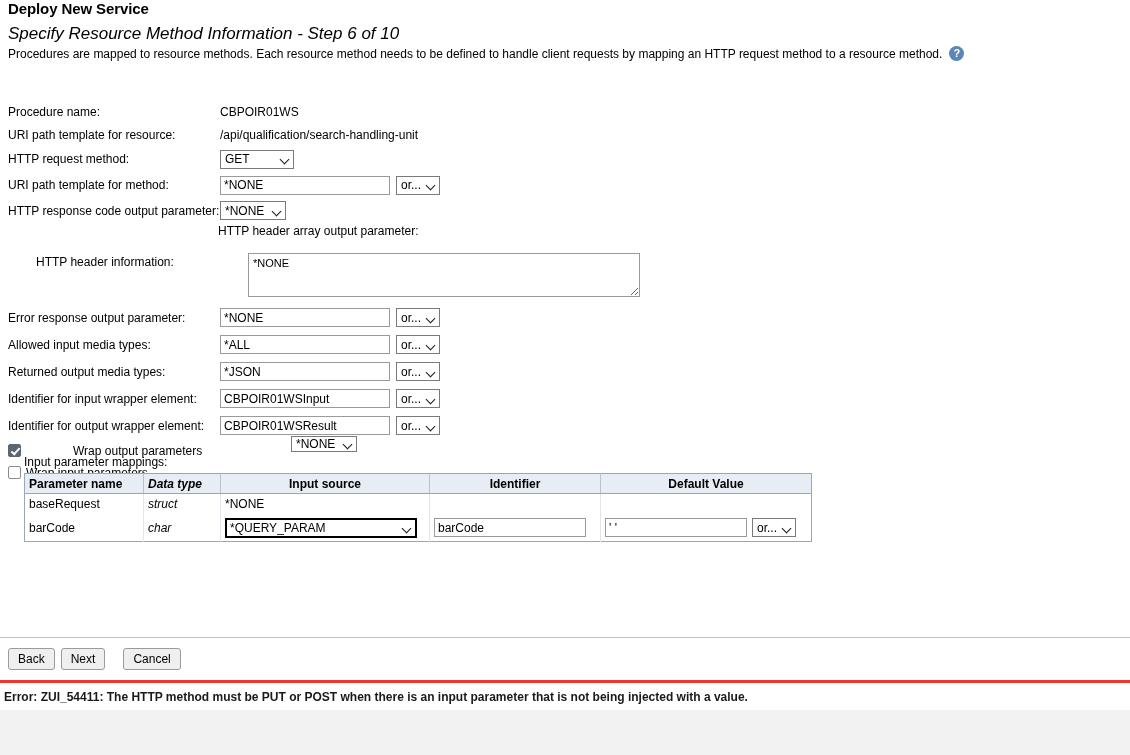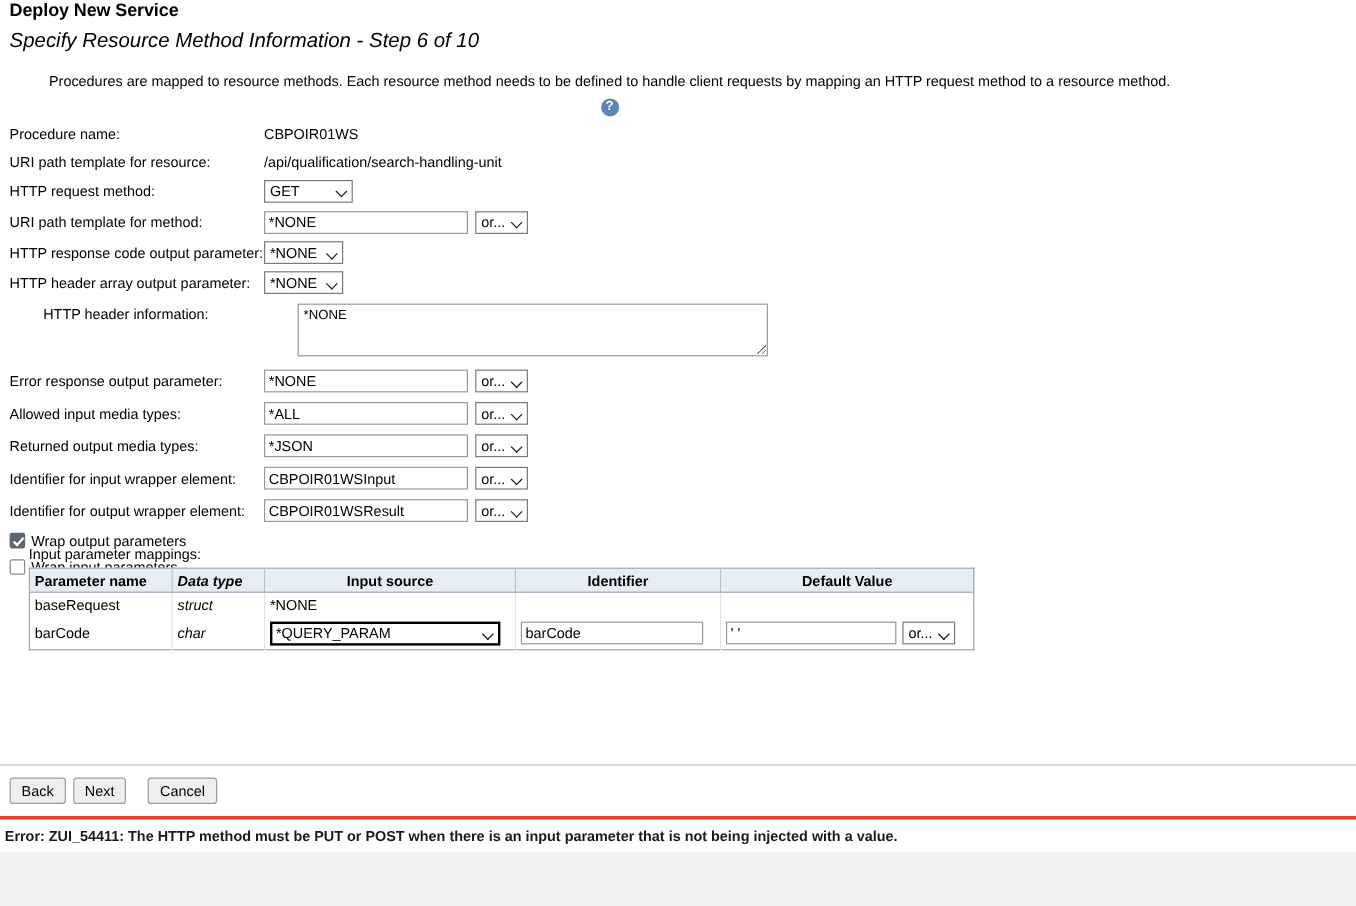--- a/index.html
+++ b/index.html
@@ -27,26 +27,25 @@
     letter-spacing: -0.1px;
   }
   .page-subtitle {
     position: absolute;
     left: 8px; top: 24px;
     font-size: 17px;
     font-style: italic;
   }
   .intro-row {
     position: absolute;
-    left: 8px; top: 61px;
+    left: 8px; top: 46px;
     width: 1000px;
     display: flex;
     align-items: center;
     gap: 7px;
-    flex-direction: column;
   }
   .intro-text { font-size: 12px; }
   .help-icon {
     display: inline-block;
     width: 15px; height: 15px;
     border-radius: 50%;
     background: #5b86b5;
     color: #ffffff;
     font-size: 11px;
     font-weight: bold;
@@ -321,21 +320,21 @@
     </div>
 
     <div class="frow" style="height:23px;">
       <div class="flabel">HTTP response code output parameter:</div>
       <div class="sel w66">
         <span>*NONE</span>
         <span class="caret"></span>
       </div>
     </div>
 
-    <div class="frow" style="height:23px;">
+    <div class="frow" style="height:23px;flex-direction:column;">
       <div class="flabel">HTTP header array output parameter:</div>
       <div class="sel w66">
         <span>*NONE</span>
         <span class="caret"></span>
       </div>
     </div>
 
     <div class="frow tall" style="margin-top:6px;margin-bottom:8px;margin-left:28px;">
       <div class="flabel" style="padding-top:2px;">HTTP header information:</div>
       <textarea class="ta" style="">*NONE</textarea>
@@ -379,21 +378,21 @@
 
     <div class="frow" style="height:25px;">
       <div class="flabel">Identifier for output wrapper element:</div>
       <input class="txt w170" type="text" value="CBPOIR01WSResult" style="">
       <div class="sel w44" style="margin-left:6px;">
         <span>or...</span>
         <span class="caret"></span>
       </div>
     </div>
 
-    <div class="cbrow" style="margin-top:4px;">
+    <div class="cbrow" style="margin-top:4px;gap:47px;">
       <span class="cbox checked"></span>
       <span class="cblabel">Wrap output parameters</span>
     </div>
 
     <div class="cbrow">
       <span class="cbox"></span>
       <span class="cblabel">Wrap input parameters</span>
     </div>
 
   </div>

